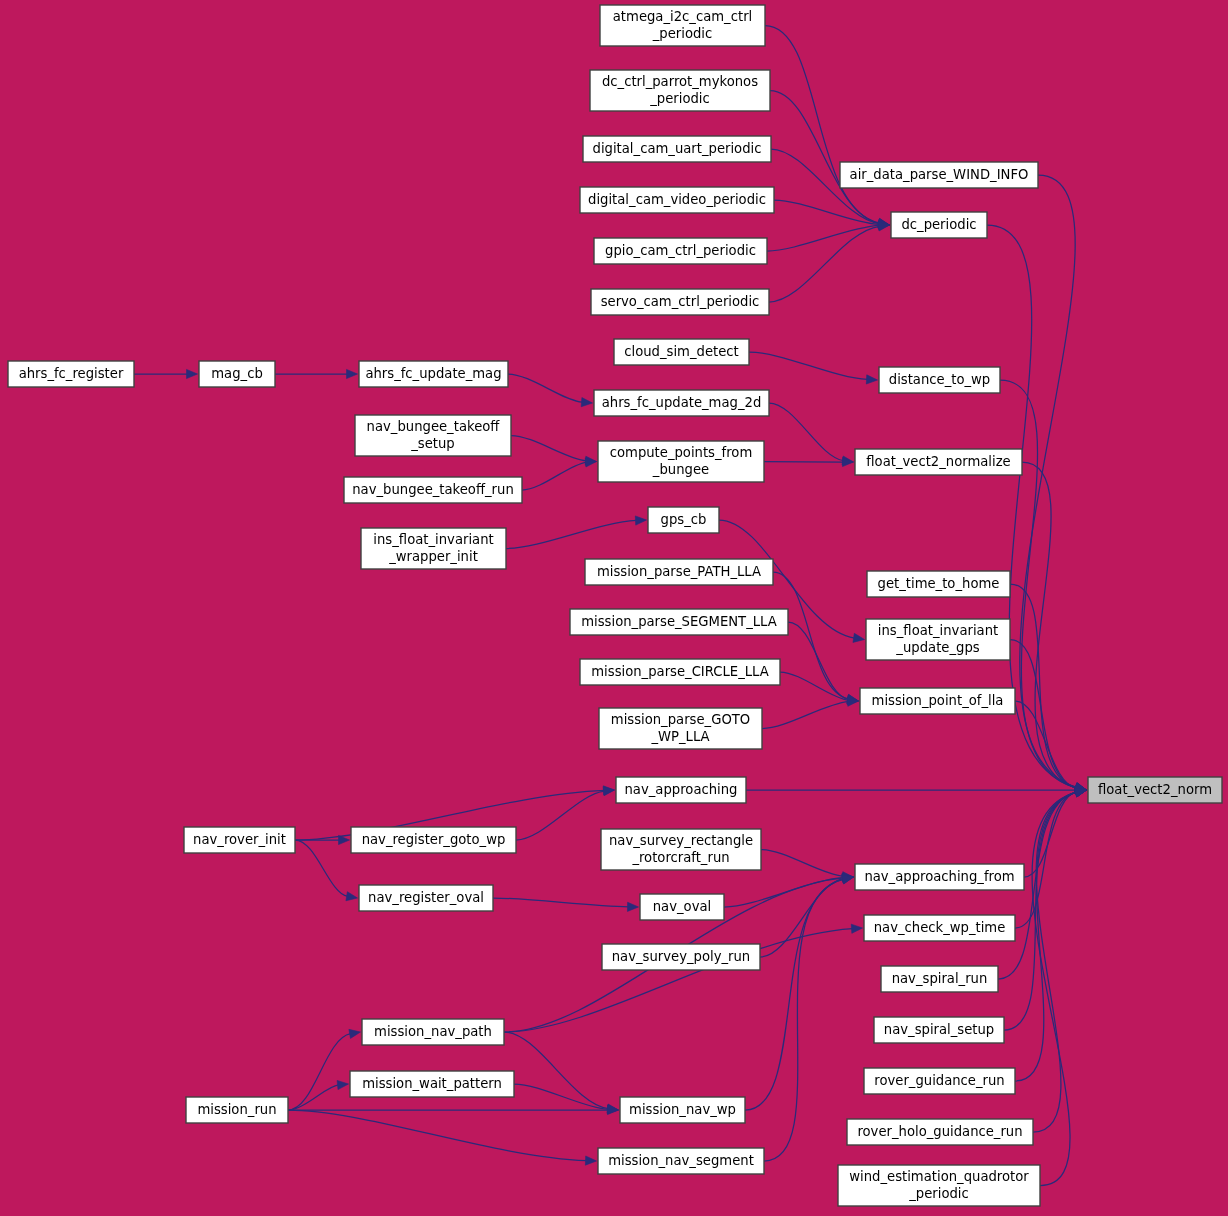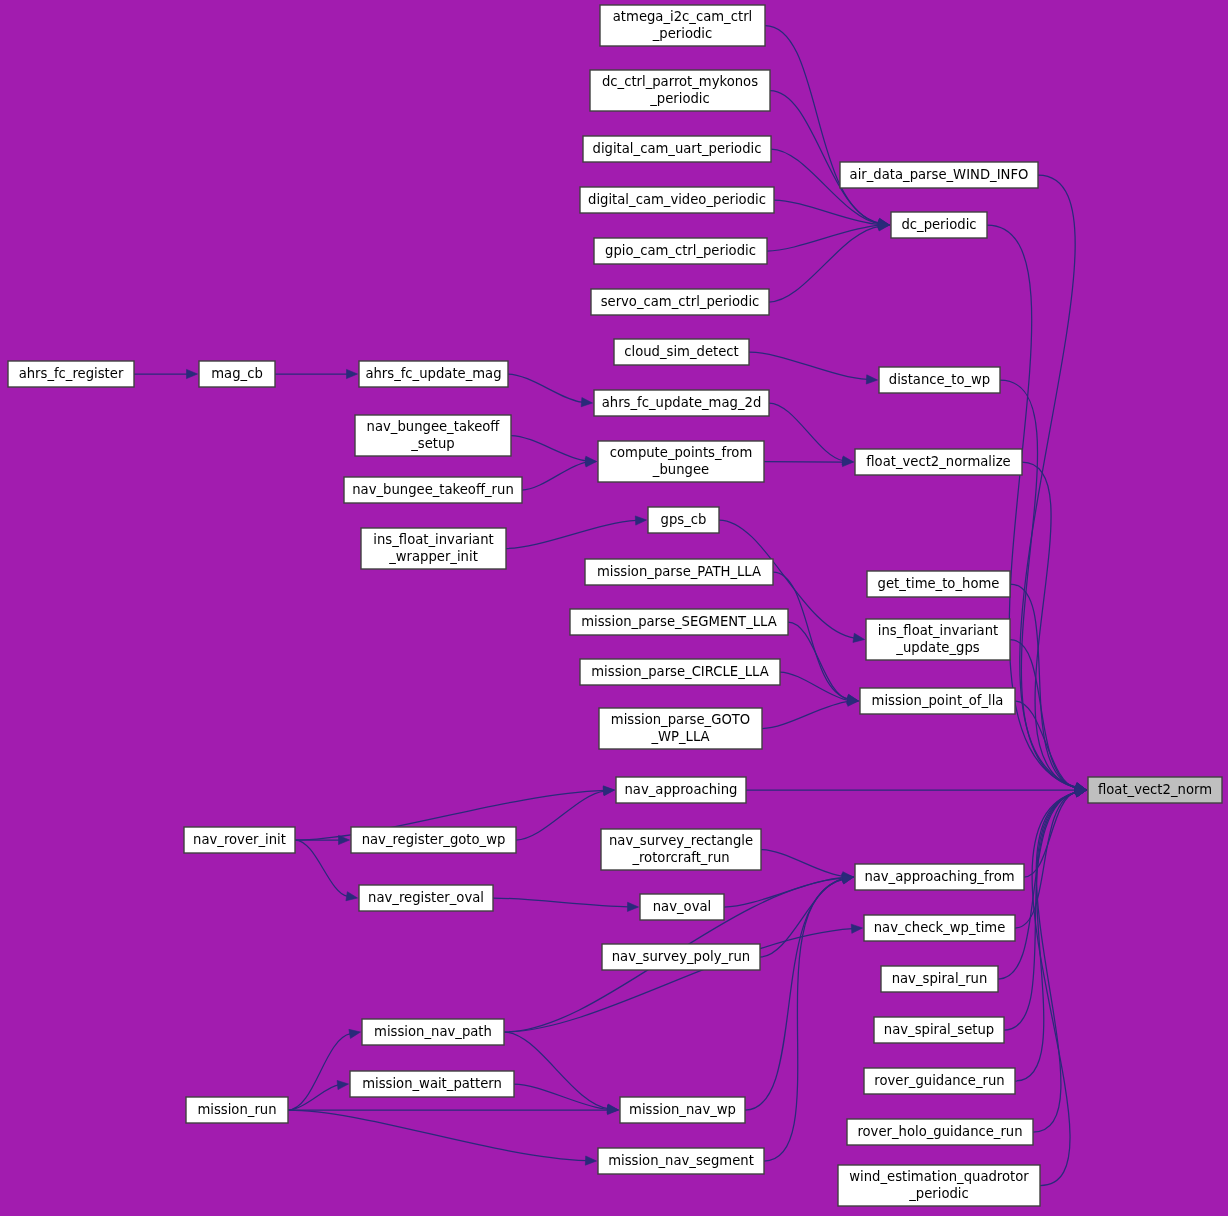--- a/index.html
+++ b/index.html
@@ -4,21 +4,21 @@
 <style>
   html, body {
     margin: 0;
     padding: 0;
     background: #ffffff;
   }
   #graph-root {
     position: relative;
     width: 1228px;
     height: 1216px;
-    background: #a21caf;
+    background: #be185d;
     font-family: "DejaVu Sans", "Liberation Sans", sans-serif;
   }
   svg.graph-canvas {
     position: absolute;
     top: 0; left: 0;
     width: 1228px;
     height: 1216px;
     overflow: visible;
   }
   .node-rect {

